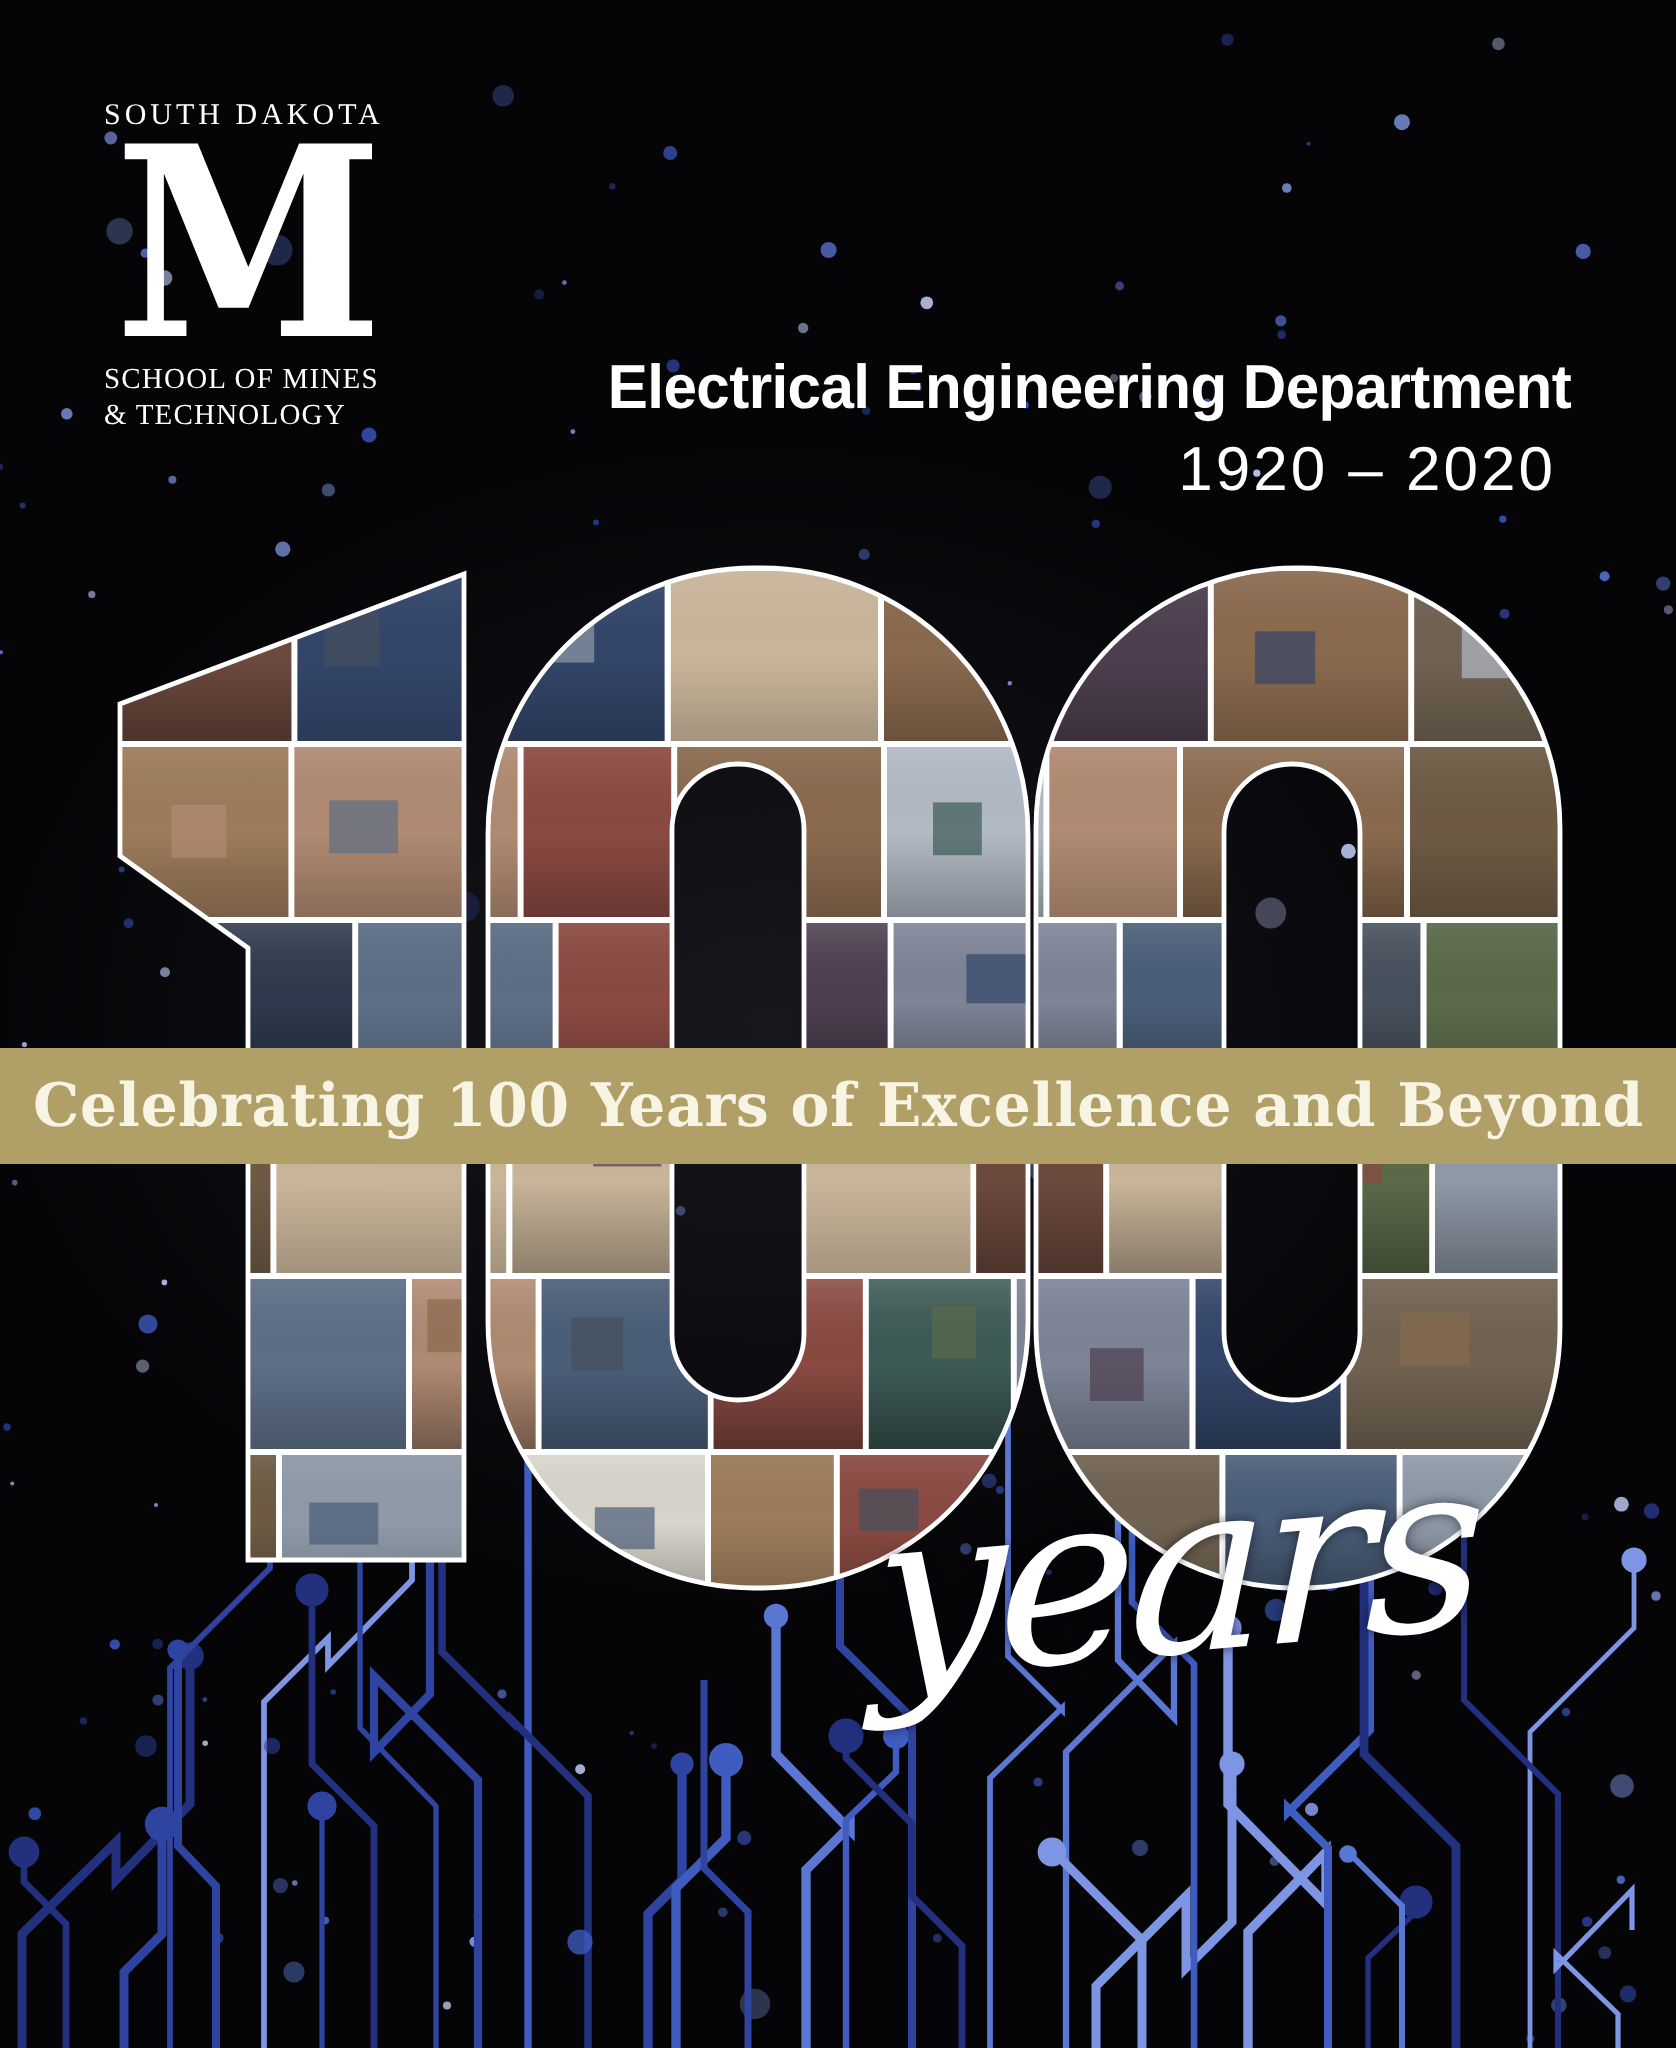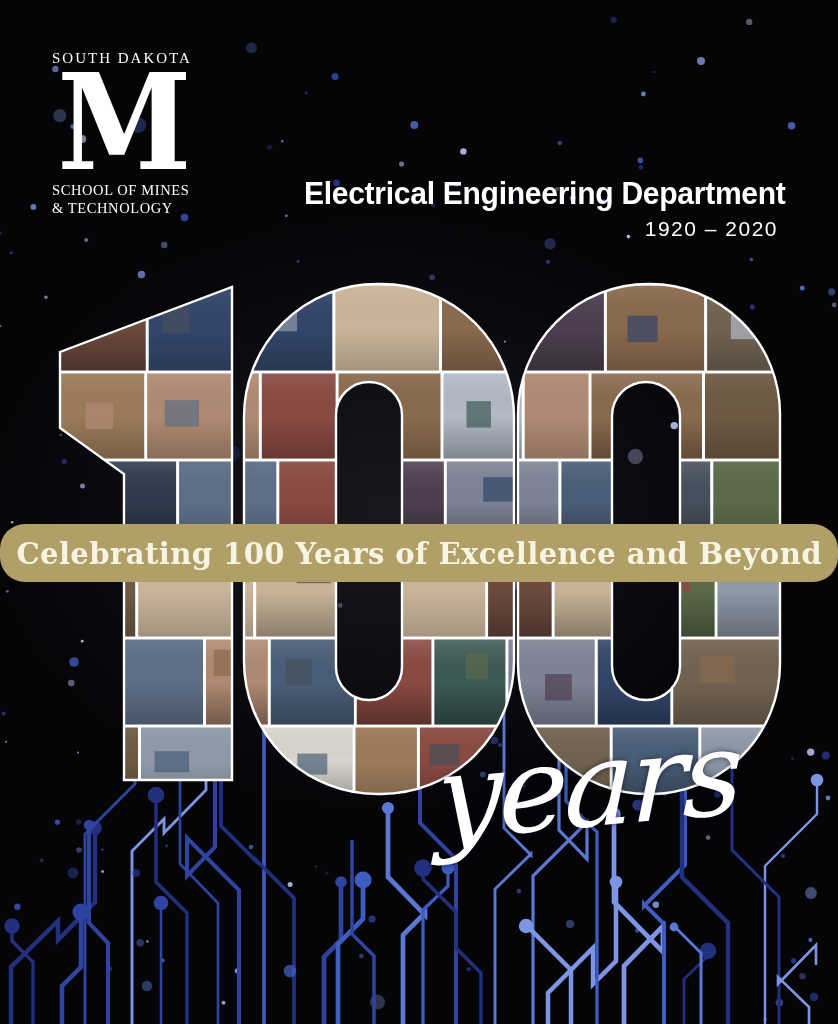--- a/index.html
+++ b/index.html
@@ -14,25 +14,25 @@
   .logo-top{font-family:"Liberation Serif",serif;font-size:15px;letter-spacing:2px;white-space:nowrap;}
   .logo-m{font-family:"DejaVu Serif",serif;font-weight:bold;font-size:132px;line-height:0.82;
           transform:scaleX(.92);transform-origin:center;margin-top:2px;}
   .logo-bottom{font-family:"Liberation Serif",serif;font-size:14.5px;letter-spacing:.6px;
           text-align:left;line-height:1.2;margin-top:5px;white-space:nowrap;}
 
   
   .title-block{position:absolute;right:52px;top:136px;text-align:right;color:#fff;margin-top:40px;}
   .title-main{font-size:31px;font-weight:bold;letter-spacing:-.3px;white-space:nowrap;
           transform:scaleX(.97);transform-origin:right;}
-  .title-dates{font-size:21px;font-weight:400;letter-spacing:1.5px;margin-top:5px;padding-right:8px;}
+  .title-dates{font-size:31px;font-weight:400;letter-spacing:1.5px;margin-top:5px;padding-right:8px;}
 
   
   .banner{position:absolute;left:0;top:524px;width:838px;height:58px;
-          display:flex;align-items:center;justify-content:center;z-index:5;border-radius:25px;}
+          display:flex;align-items:center;justify-content:center;z-index:5;}
   .banner span{font-family:"DejaVu Serif",serif;font-weight:bold;font-size:30px;
           letter-spacing:.4px;white-space:nowrap;transform:scaleX(.97);}
 
   
   .years{position:absolute;left:436px;top:726px;z-index:6;color:#fff;
          font-family:"DejaVu Serif",serif;font-style:italic;font-size:118px;line-height:1;
          transform:rotate(-5deg) skewX(-6deg);letter-spacing:-4px;
          text-shadow:0 0 6px rgba(0,0,20,.55);}
 </style>
 </head>

